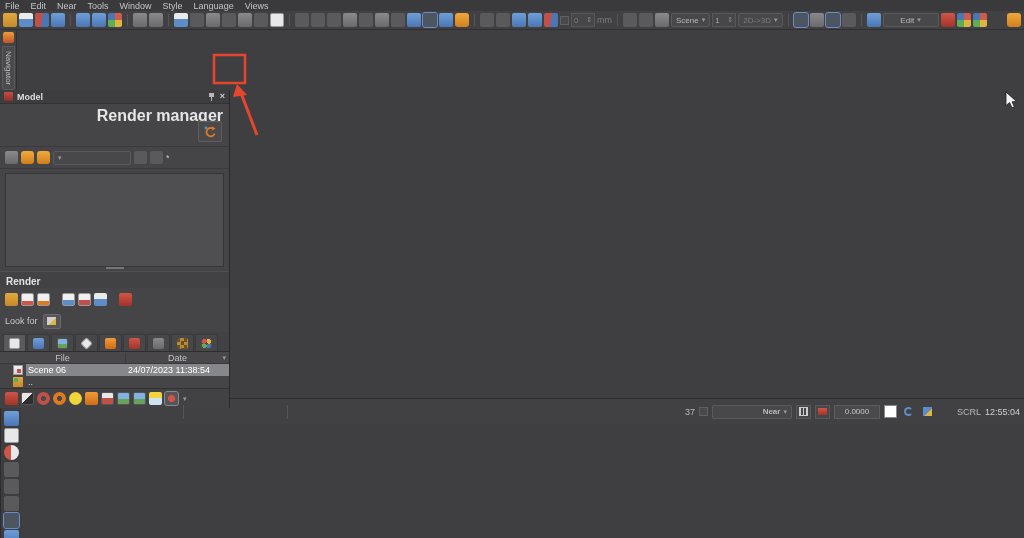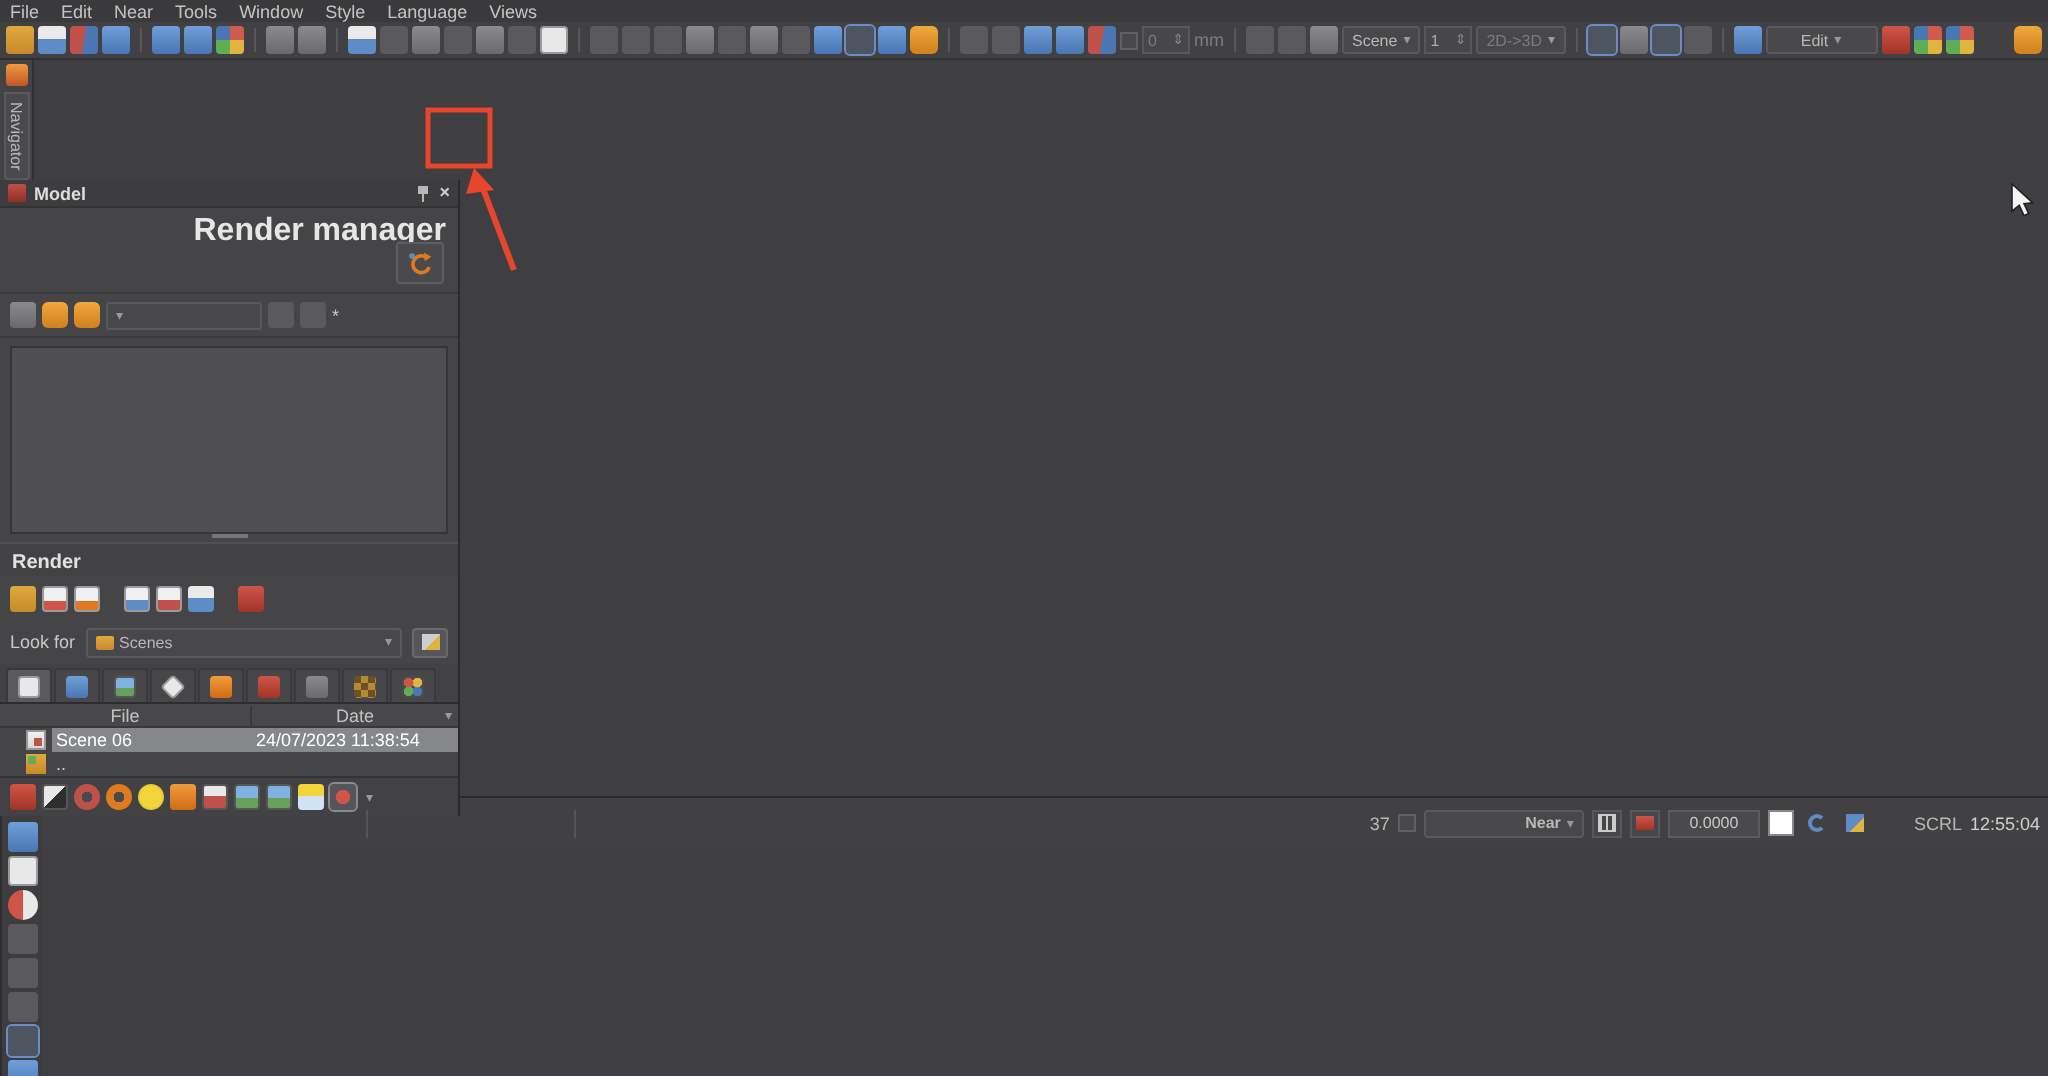--- a/index.html
+++ b/index.html
@@ -262,24 +262,20 @@
         <span class="gap6"></span>
         <span class="tbi i-white" style="background:linear-gradient(#f0f0f0 55%,#5d8cc6 55%);"></span>
         <span class="tbi i-white" style="background:linear-gradient(#f0f0f0 55%,#c0504a 55%);"></span>
         <span class="tbi i-bluewh"></span>
         <span class="gap6"></span>
         <span class="tbi i-red"></span>
       </div>
 
       <div class="lookfor">
         <span>Look for</span>
-        <span class="combo">
-          <span class="fold"></span>
-          <span style="flex:1">Scenes</span>
-        </span>
         <span class="browsebtn">
             <span class="gl"></span>
           </span>
       </div>
 
       <div class="ftabs">
         <span class="ftab active">
             <span class="tbi i-white"></span>
           </span>
         <span class="ftab">

